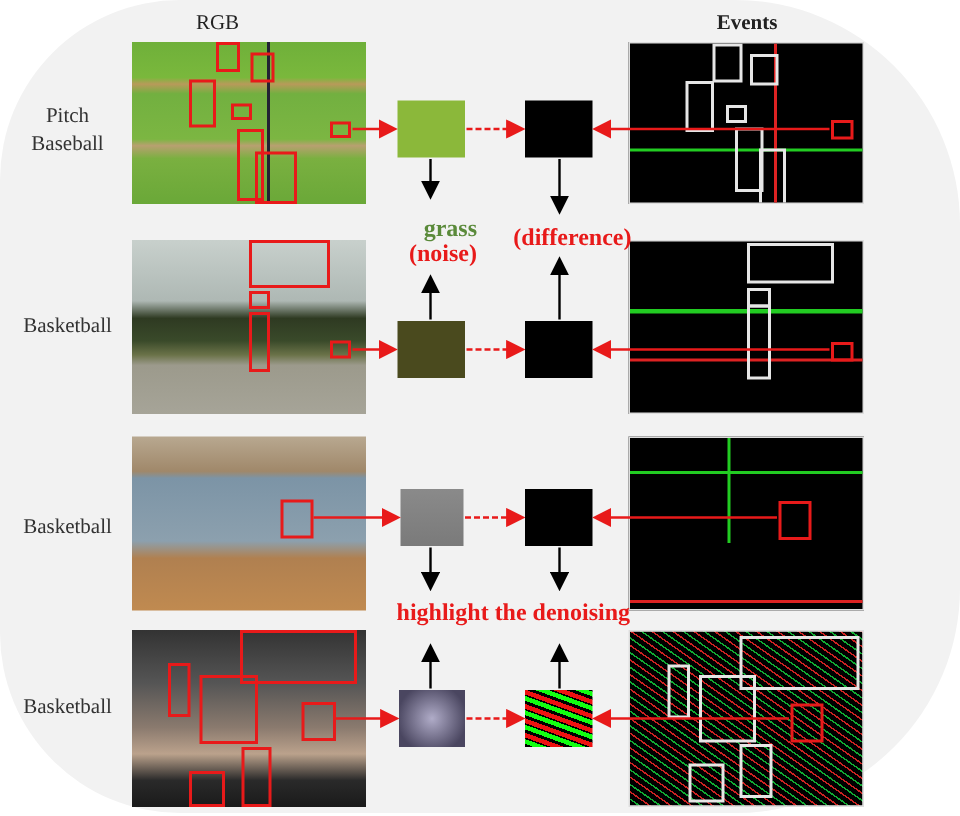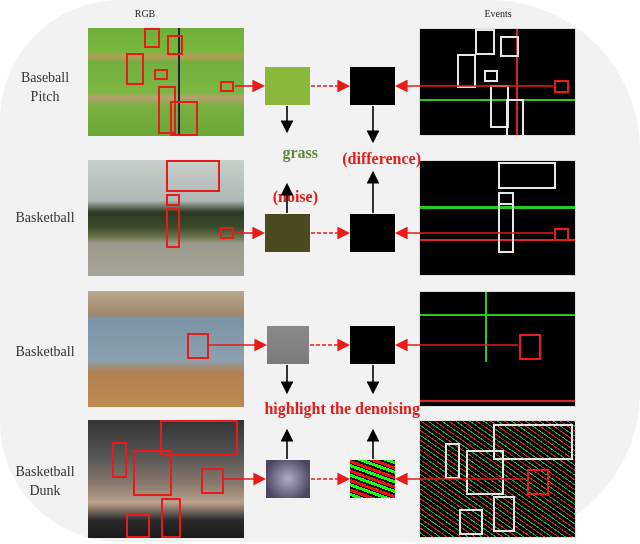--- a/index.html
+++ b/index.html
@@ -1,49 +1,48 @@
 <!DOCTYPE html>
 <html><head>
 <meta charset="utf-8">
 <style>
   html,body{margin:0;padding:0;background:#ffffff;}
   body{width:640px;height:544px;position:relative;overflow:hidden;font-family:"Liberation Serif","DejaVu Serif",serif;}
   .panel{position:absolute;left:0;top:0;width:640px;height:542px;background:#f2f2f2;border-radius:120px 150px 150px 120px / 120px 150px 150px 120px;}
-  .hdr{position:absolute;font-size:10px;color:#222;text-align:center;}
+  .hdr{position:absolute;font-size:14px;color:#222;text-align:center;}
   .rowlabel{position:absolute;left:4px;width:82px;text-align:center;font-size:14px;color:#333;line-height:19px;}
   .img{position:absolute;overflow:hidden;}
   .rgb{left:88px;width:156px;}
   .evt{left:419px;width:157px;background:#000;border:1px solid #ddd;box-sizing:border-box;}
   .box-r{position:absolute;border:2px solid #e81a1a;box-sizing:border-box;}
   .box-w{position:absolute;border:2px solid #e6e6e6;box-sizing:border-box;}
   .patch{position:absolute;}
   .lbl{position:absolute;font-weight:bold;font-size:16px;text-align:right;white-space:nowrap;}
   svg.overlay{position:absolute;left:0;top:0;width:640px;height:544px;pointer-events:none;}
 </style>
 </head>
 <body>
 
 <div class="panel"></div>
 
 <div class="hdr" style="left:120px;top:8px;width:50px;">RGB</div>
-<div class="hdr" style="left:466px;top:8px;width:64px;">Events</div>
+<div class="hdr" style="left:466px;top:8px;width:64px;font-weight:bold;">Events</div>
 
 <div class="rowlabel" style="top:68px;">
+  <div>Pitch</div>
   <div>Baseball</div>
-  <div>Pitch</div>
 </div>
 <div class="rowlabel" style="top:208px;">
   <div>Basketball</div>
 </div>
 <div class="rowlabel" style="top:342px;">
   <div>Basketball</div>
 </div>
 <div class="rowlabel" style="top:462px;">
   <div>Basketball</div>
-  <div>Dunk</div>
 </div>
 
 <div class="img rgb" style="top:28px;height:108px;background:linear-gradient(180deg,#6fb03a 0%,#7ab83c 22%,#b89a5a 26%,#72b040 32%,#7cb642 60%,#b8a070 64%,#7ab040 72%,#6aa838 100%);">
   <div style="position:absolute;left:90px;top:0;width:2px;height:108px;background:#223;"></div>
   <div class="box-r" style="left:56px;top:0;width:16px;height:20px;"></div>
   <div class="box-r" style="left:79px;top:7px;width:16px;height:20px;"></div>
   <div class="box-r" style="left:38px;top:25px;width:18px;height:32px;"></div>
   <div class="box-r" style="left:66px;top:41px;width:14px;height:11px;"></div>
   <div class="box-r" style="left:70px;top:58px;width:18px;height:48px;"></div>
   <div class="box-r" style="left:82px;top:73px;width:28px;height:35px;"></div>
@@ -113,21 +112,21 @@
 <div class="patch" style="left:265px;top:214px;width:45px;height:38px;background:#4a4a1e;"></div>
 <div class="patch" style="left:350px;top:214px;width:45px;height:38px;background:#000;"></div>
 
 <div class="patch" style="left:267px;top:326px;width:42px;height:38px;background:linear-gradient(180deg,#8a8a8a,#7a7a7a);"></div>
 <div class="patch" style="left:350px;top:326px;width:45px;height:38px;background:#000;"></div>
 
 <div class="patch" style="left:266px;top:460px;width:44px;height:38px;background:radial-gradient(circle at 50% 50%,#b0acc8,#4a4660 80%);"></div>
 <div class="patch" style="left:350px;top:460px;width:45px;height:38px;background:repeating-linear-gradient(20deg,#000 0 2px,#1f1 2px 5px,#000 5px 6px,#e11 6px 9px);"></div>
 
 <div class="lbl" style="left:258px;top:144px;width:60px;color:#5a8a3a;">grass</div>
-<div class="lbl" style="left:258px;top:161px;width:60px;color:#e81a1a;margin-top:27px;">(noise)</div>
+<div class="lbl" style="left:258px;top:161px;width:60px;color:#e81a1a;">(noise)</div>
 <div class="lbl" style="left:325px;top:150px;width:96px;color:#e81a1a;">(difference)</div>
 <div class="lbl" style="left:250px;top:400px;width:170px;color:#e81a1a;">highlight the denoising</div>
 
 <svg class="overlay" viewBox="0 0 640 544">
   <defs>
     <marker id="ar" markerWidth="8" markerHeight="8" refX="6" refY="4" orient="auto">
         <path d="M0,0 L8,4 L0,8 z" fill="#e81a1a"></path>
       </marker>
     <marker id="ab" markerWidth="8" markerHeight="8" refX="6" refY="4" orient="auto">
         <path d="M0,0 L8,4 L0,8 z" fill="#000"></path>

